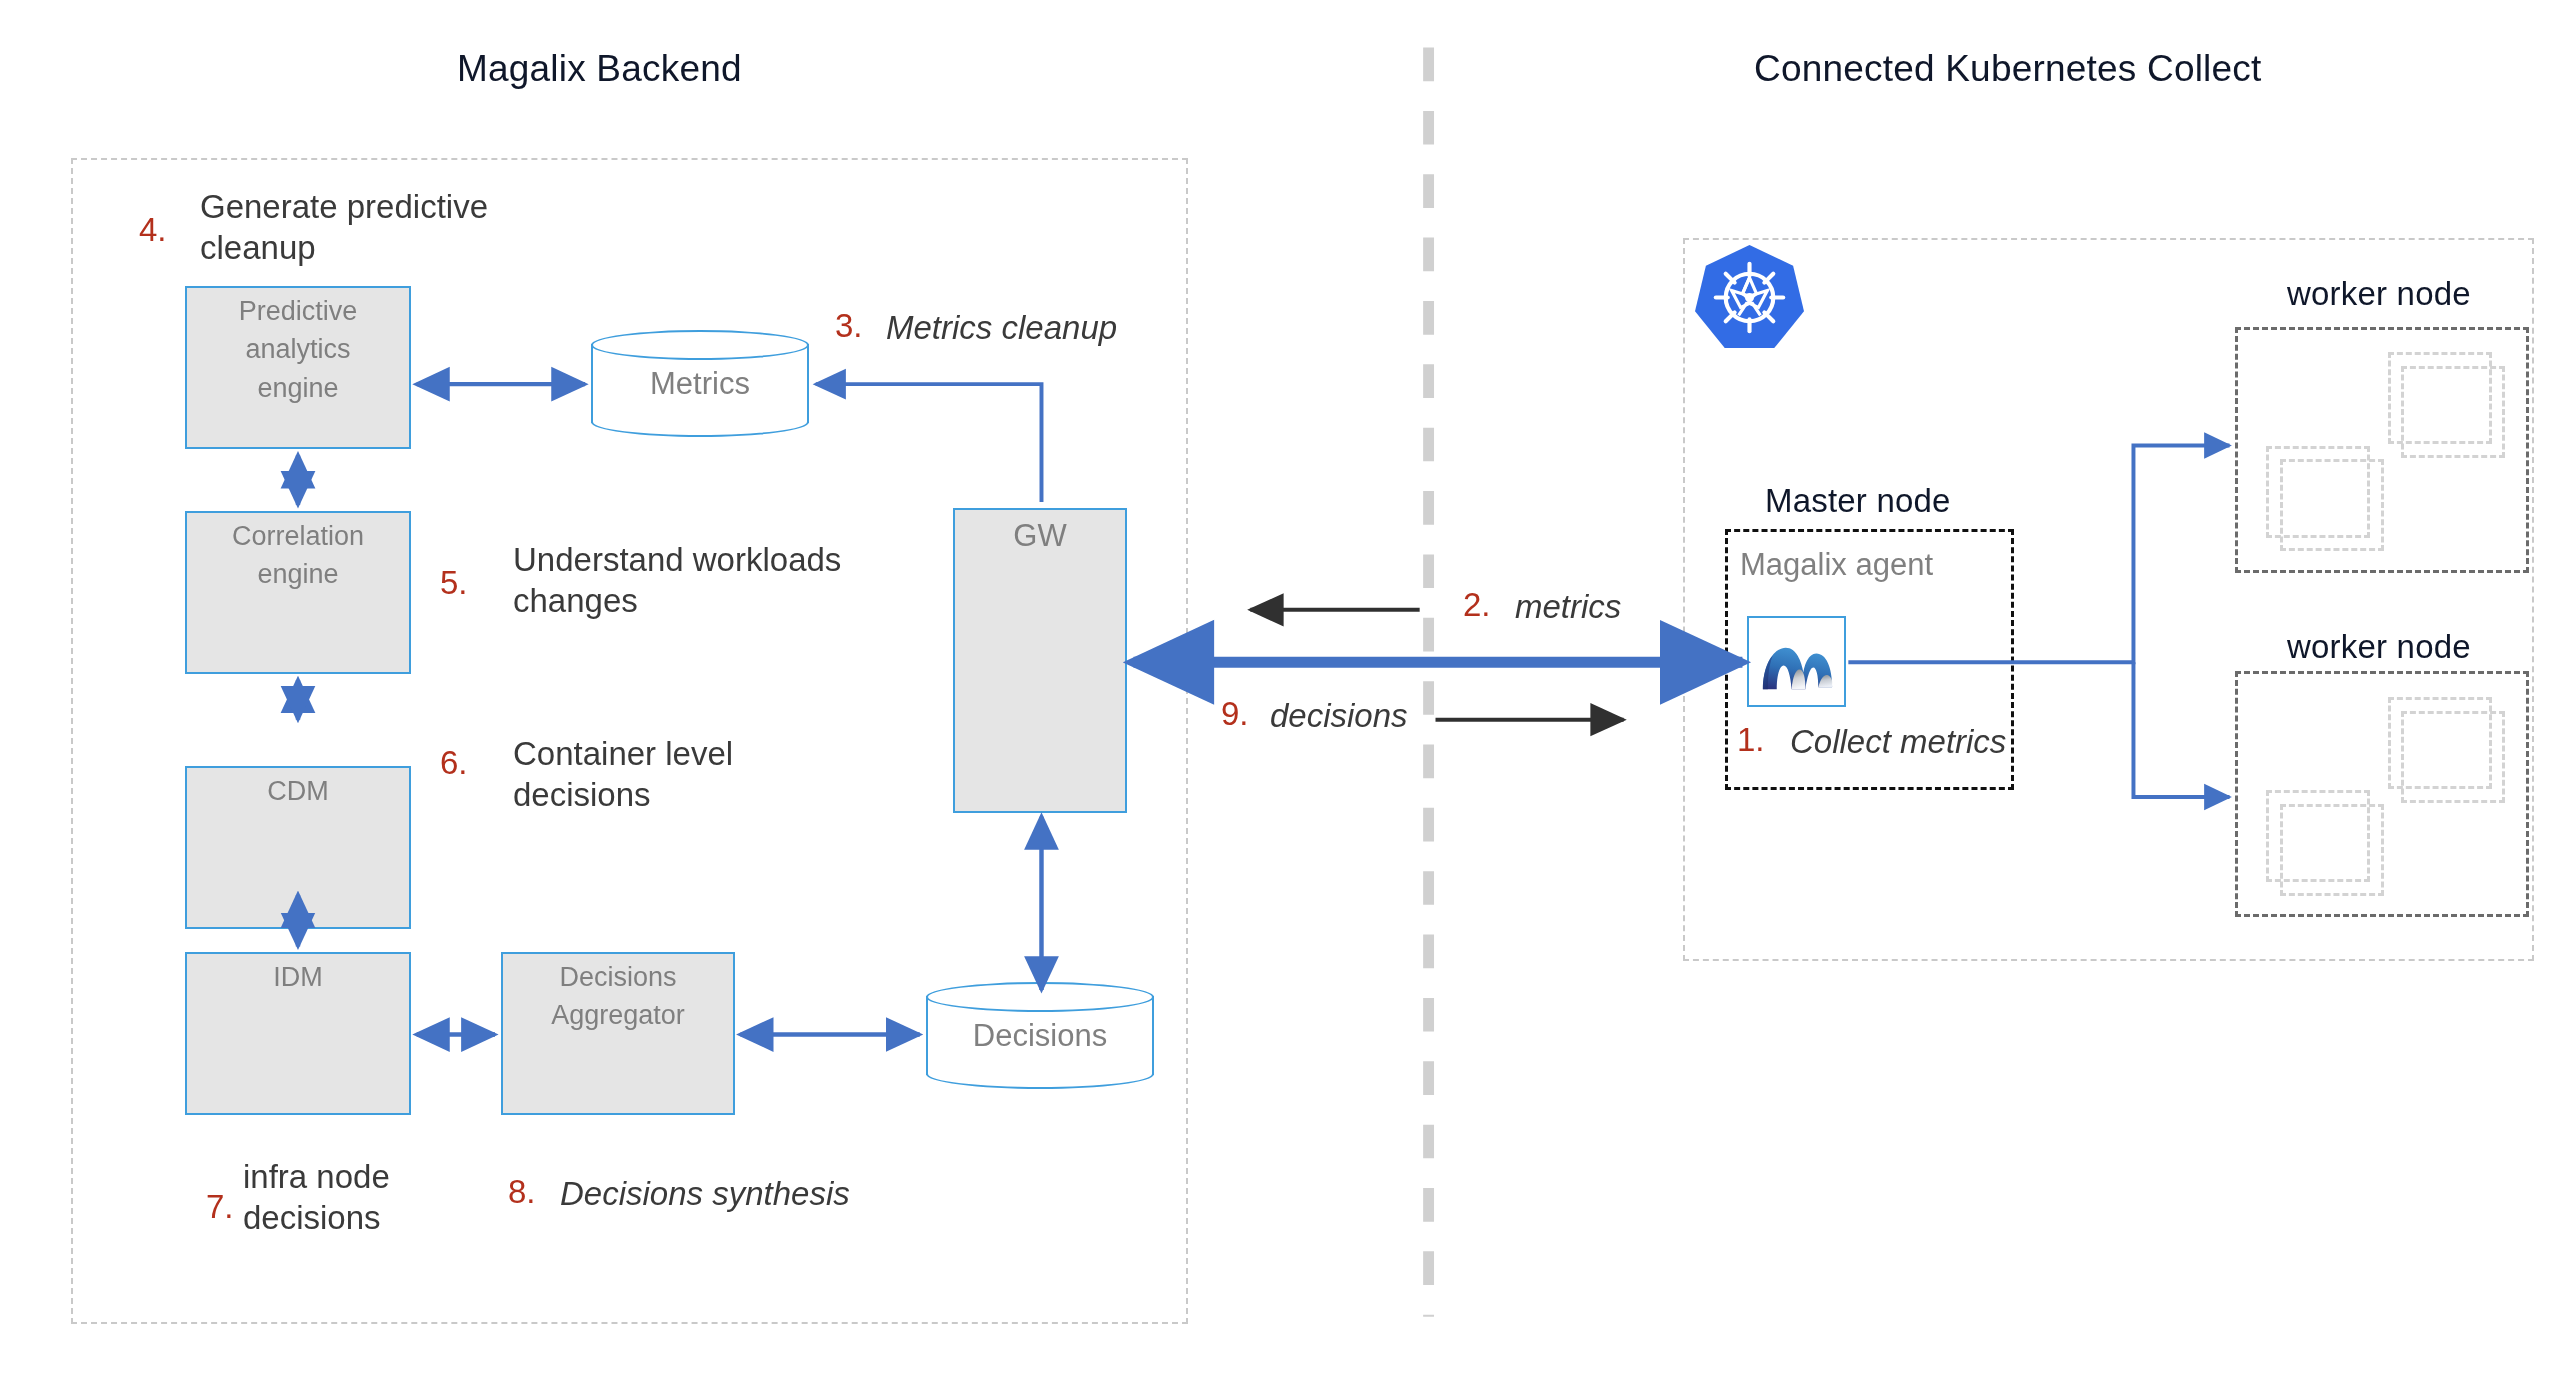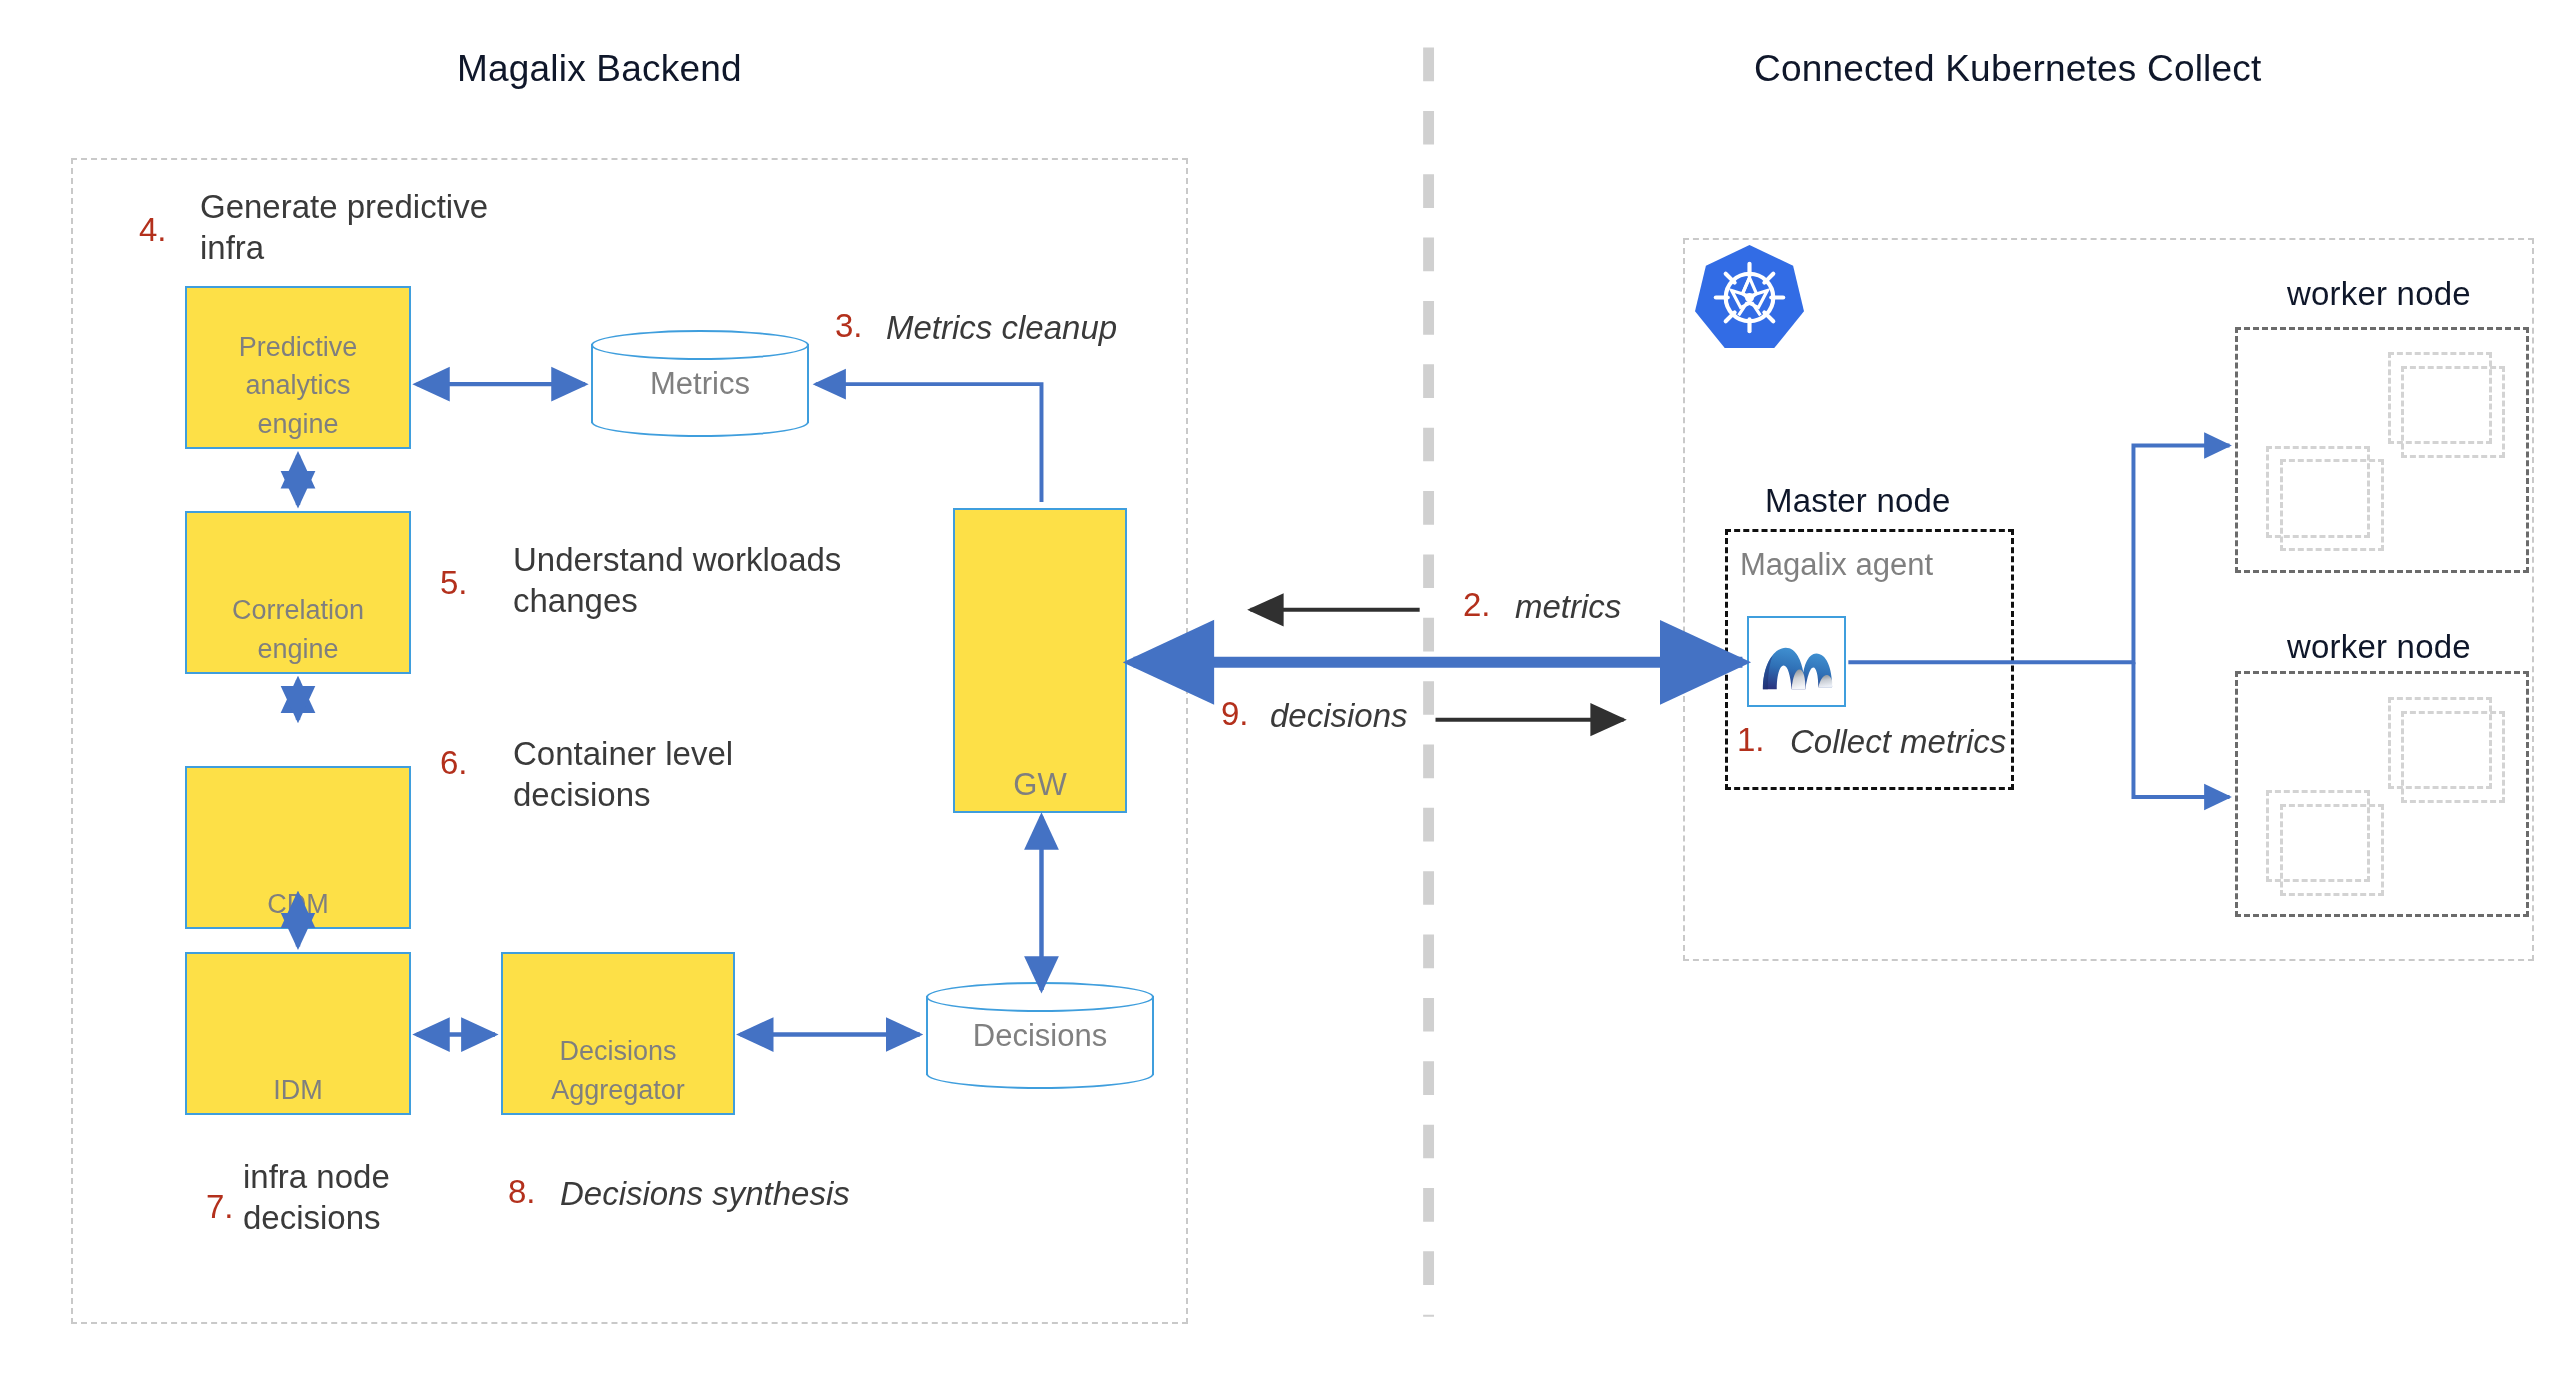--- a/index.html
+++ b/index.html
@@ -44,23 +44,23 @@
   .zone-faint{
     border:3px dashed #d3d3d3;
     box-sizing:border-box;
     background:transparent;
   }
 
   
   .pbox{
     border:2px solid #3f9edd;
     box-sizing:border-box;
-    background:#fde047;
+    background:#e5e5e5;
     display:flex;
-    align-items:flex-end;
+    align-items:flex-start;
     justify-content:center;
     text-align:center;
     color:#7f7f7f;
     font-size:27px;
     line-height:1.42;
     padding:4px 6px;
   }
   .pbox.big{font-size:31px;}
 
   
@@ -273,21 +273,21 @@
   <div class="abs section-title" style="left:2287px;top:628px;font-size:33px;">worker node</div>
   <div class="abs zone-dark" style="left:2235px;top:671px;width:294px;height:246px;"></div>
   <div class="abs zone-faint" style="left:2388px;top:697px;width:104px;height:92px;"></div>
   <div class="abs zone-faint" style="left:2401px;top:711px;width:104px;height:92px;"></div>
   <div class="abs zone-faint" style="left:2266px;top:790px;width:104px;height:92px;"></div>
   <div class="abs zone-faint" style="left:2280px;top:804px;width:104px;height:92px;"></div>
 
   <div class="abs stepnum" style="left:139px;top:211px;">4.</div>
   <div class="abs caption" style="left:200px;top:186px;width:416px;">
     <span>Generate predictive</span><br>
-    <span>infra</span>
+    <span>cleanup</span>
   </div>
 
   <div class="abs stepnum" style="left:835px;top:307px;">3.</div>
   <div class="abs caption nowrap" style="left:886px;top:307px;">Metrics cleanup</div>
 
   <div class="abs stepnum" style="left:440px;top:564px;">5.</div>
   <div class="abs caption" style="left:513px;top:539px;width:554px;">
     <span>Understand workloads</span><br>
     <span>changes</span>
   </div>

